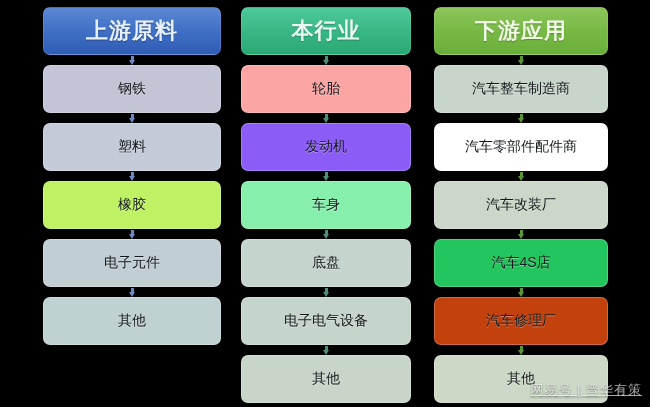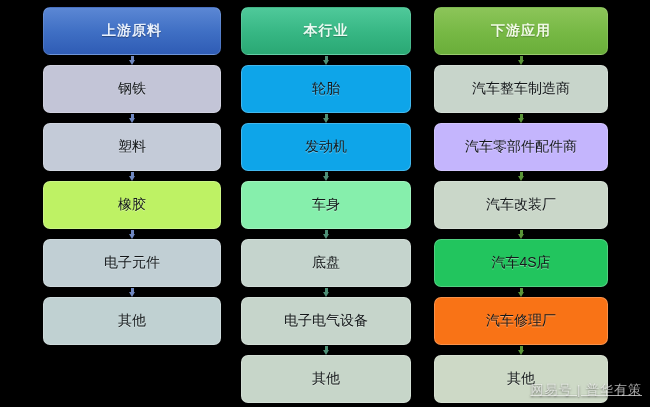--- a/index.html
+++ b/index.html
@@ -38,21 +38,21 @@
   .col-0 { width: 178px; margin-left: 43px; }
   .col-1 { width: 170px; margin-left: 20px; }
   .col-2 { width: 174px; margin-left: 23px; }
 
   .header-box {
     height: 48px;
     border-radius: 7px;
     display: flex;
     align-items: center;
     justify-content: center;
-    font-size: 14px;
+    font-size: 22px;
     font-weight: bold;
     letter-spacing: 1px;
     box-sizing: border-box;
     border: 1px solid rgba(255,255,255,0.12);
   }
   .header-up {
     background: linear-gradient(180deg, #5b87d4 0%, #3f6fc4 52%, #2f5cb5 100%);
     color: #e8f0fc;
     text-shadow: 0 1px 1px rgba(0,0,0,0.35);
   }
@@ -157,25 +157,25 @@
       <div class="connector">
         <span class="arrow arr-up"></span>
       </div>
       <div class="item-box" style="background: rgb(192, 209, 210);">其他</div>
     </div>
     <div class="column col-1">
       <div class="header-box header-cur">本行业</div>
       <div class="connector">
         <span class="arrow arr-cur"></span>
       </div>
-      <div class="item-box" style="background: #0ea5e9;">轮胎</div>
-      <div class="connector">
-        <span class="arrow arr-cur"></span>
-      </div>
-      <div class="item-box" style="background: #0ea5e9; border-radius: 7px;">发动机</div>
+      <div class="item-box" style="background: #fca5a5;">轮胎</div>
+      <div class="connector">
+        <span class="arrow arr-cur"></span>
+      </div>
+      <div class="item-box" style="background: #8b5cf6; border-radius: 7px;">发动机</div>
       <div class="connector">
         <span class="arrow arr-cur"></span>
       </div>
       <div class="item-box" style="background: #86efac;">车身</div>
       <div class="connector">
         <span class="arrow arr-cur"></span>
       </div>
       <div class="item-box" style="background: rgb(197, 212, 205);">底盘</div>
       <div class="connector">
         <span class="arrow arr-cur"></span>
@@ -188,33 +188,33 @@
     </div>
     <div class="column col-2">
       <div class="header-box header-down">下游应用</div>
       <div class="connector">
         <span class="arrow arr-down"></span>
       </div>
       <div class="item-box" style="background: rgb(200, 213, 203);">汽车整车制造商</div>
       <div class="connector">
         <span class="arrow arr-down"></span>
       </div>
-      <div class="item-box" style="background: #c4b5fd;">汽车零部件配件商</div>
+      <div class="item-box" style="background: #ffffff;">汽车零部件配件商</div>
       <div class="connector">
         <span class="arrow arr-down"></span>
       </div>
       <div class="item-box" style="background: rgb(202, 215, 201);">汽车改装厂</div>
       <div class="connector">
         <span class="arrow arr-down"></span>
       </div>
       <div class="item-box" style="background: #22c55e; text-align: right;">汽车4S店</div>
       <div class="connector">
         <span class="arrow arr-down"></span>
       </div>
-      <div class="item-box" style="background: #f97316;">汽车修理厂</div>
+      <div class="item-box" style="background: #c2410c;">汽车修理厂</div>
       <div class="connector">
         <span class="arrow arr-down"></span>
       </div>
       <div class="item-box" style="background: rgb(205, 217, 198);">其他</div>
     </div>
   </div>
 
 <div class="watermark">网易号 | 普华有策</div>
 
 </body></html>

